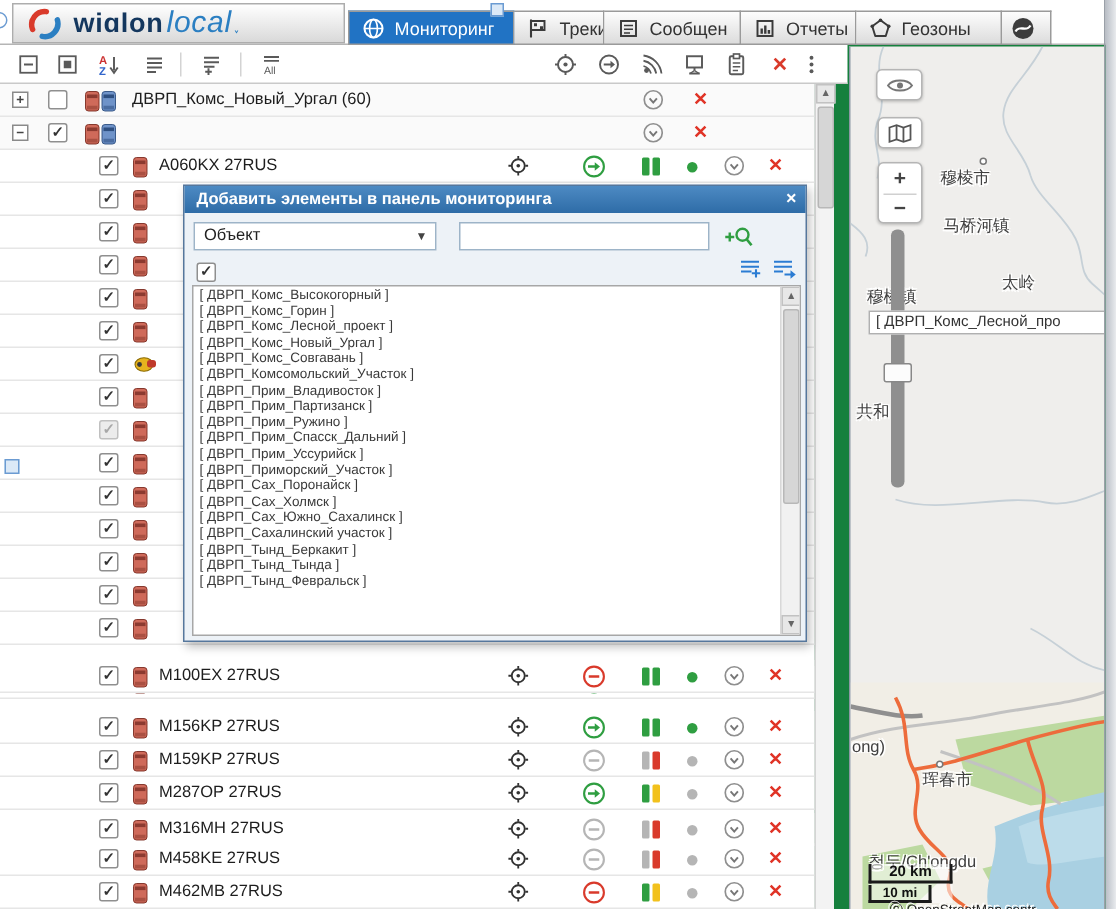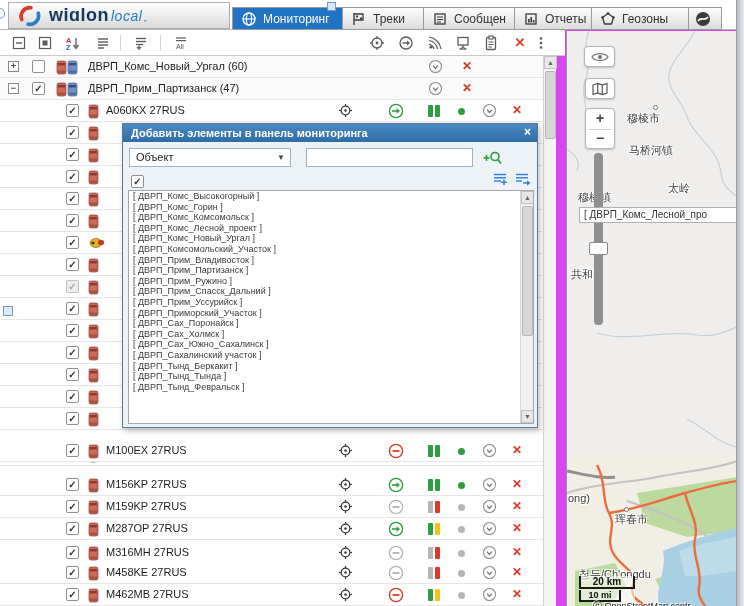--- a/index.html
+++ b/index.html
@@ -1,33 +1,33 @@
 <!DOCTYPE html>
 <html style="--tab-active: #2173c4; --dlg-head1: #4d8ac3; --dlg-head2: #2e6ca7;"><head>
 <meta charset="utf-8">
 <style>
   html,body{margin:0;padding:0;background:#fff;}
   *{box-sizing:border-box;}
   .screen{position:relative;width:744px;height:606px;overflow:hidden;
-          font-family:"Liberation Sans",sans-serif;background:#d946ef;text-decoration:underline;}
+          font-family:"Liberation Sans",sans-serif;background:#15803d;text-decoration:underline;}
 
   
   .frame-right{position:absolute;right:0;top:0;width:8px;height:606px;z-index:40;
     background:linear-gradient(90deg,#b9bec6,#e9ebee);border-left:1px solid #9aa0a8;}
   .handle{position:absolute;z-index:50;background:#dbe9f7;border:1px solid #6b9bd2;}
   .handle.circle{border-radius:50%;background:#fff;}
 
   
   .header{position:absolute;left:0;top:0;width:744px;height:30px;background:#fff;
     border-bottom:1px solid #b5b5b5;}
   .logo-box{position:absolute;left:8px;top:2px;width:222px;height:27px;border:1px solid #adadad;
     background:linear-gradient(#ffffff,#d9d9d9);display:flex;align-items:center;padding-left:10px;}
   .logo-mark{width:22px;height:22px;margin-right:8px;}
   .logo-brand{font-size:18px;font-weight:bold;color:#14375e;letter-spacing:.5px;}
-  .logo-product{font-size:14px;font-style:italic;color:#2b7fc2;margin-left:2px;letter-spacing:.5px;}
+  .logo-product{font-size:20px;font-style:italic;color:#2b7fc2;margin-left:2px;letter-spacing:.5px;}
   .logo-swoosh{color:#2b7fc2;font-size:12px;font-weight:bold;vertical-align:top;margin-left:1px;}
   .tabs{position:absolute;left:232px;top:7px;height:23px;display:flex;z-index:2;}
   .tab{height:23px;border:1px solid #9a9a9a;border-left-width:0;display:flex;align-items:center;
     gap:6px;padding:0 8px;background:linear-gradient(#fdfdfd,#dcdcdc);color:#333;
     font-size:12px;white-space:nowrap;overflow:hidden;cursor:pointer;}
   .tab:first-child{border-left-width:1px;}
   .tab.active{background:var(--tab-active,#2173c4);color:#fff;}
   .tab .ticn{flex:0 0 auto;display:inline-flex;}
   .tab-partial{width:33px;justify-content:flex-start;padding:0 6px;}
 
@@ -134,21 +134,21 @@
         <div class="tab active" style="width:111px">
           <span class="ticn">
             <svg width="16" height="16" viewBox="0 0 16 16">
               <circle cx="8" cy="8" r="6" fill="none" stroke="#fff" stroke-width="1.4"></circle>
               <ellipse cx="8" cy="8" rx="2.6" ry="6" fill="none" stroke="#fff" stroke-width="1.1"></ellipse>
               <line x1="2" y1="8" x2="14" y2="8" stroke="#fff" stroke-width="1.1"></line>
             </svg>
           </span>
           <span>Мониторинг</span>
         </div>
-        <div class="tab" style="width:81px">
+        <div class="tab" style="width:60px">
           <span class="ticn">
             <svg width="16" height="16" viewBox="0 0 16 16">
               <line x1="3" y1="2" x2="3" y2="14" stroke="#3a3a3a" stroke-width="1.4"></line>
               <path d="M3,3 h9 v6 h-9" fill="none" stroke="#3a3a3a" stroke-width="1.3"></path>
               <rect x="5" y="4.5" width="2" height="2" fill="#3a3a3a"></rect>
               <rect x="9" y="6.5" width="2" height="2" fill="#3a3a3a"></rect>
             </svg>
           </span>
           <span>Треки</span>
         </div>
@@ -345,21 +345,20 @@
             <rect x="1" y="1" width="9" height="13" rx="2" fill="#cf6a5a" stroke="#7a2b20" stroke-width="0.6"></rect>
             <rect x="2" y="3" width="7" height="2.4" fill="#8c3a30"></rect>
             <rect x="2" y="10.5" width="7" height="2.5" fill="#8c3a30" opacity="0.55"></rect>
           </svg>
           <svg width="11" height="15" viewBox="0 0 11 15">
             <rect x="1" y="1" width="9" height="13" rx="2" fill="#6f93c9" stroke="#2e4f80" stroke-width="0.6"></rect>
             <rect x="2" y="3" width="7" height="2.4" fill="#2e4f80"></rect>
             <rect x="2" y="10.5" width="7" height="2.5" fill="#2e4f80" opacity="0.55"></rect>
           </svg>
         </span>
-        <span class="rlabel" style="left:88px">ДВРП_Прим_Партизанск (47)</span>
         <span class="ricn" style="left:428px">
           <svg width="15" height="15" viewBox="0 0 16 16">
             <circle cx="8" cy="8" r="6.4" fill="none" stroke="#8f8f8f" stroke-width="1.2"></circle>
             <path d="M5.4,7 L8,10 L10.6,7" fill="none" stroke="#777" stroke-width="1.4"></path>
           </svg>
         </span>
         <span class="xdel" style="left:462px">✕</span>
       </div>
       <div class="row" style="top:44px">
         <span class="cb checked" style="left:66px"></span>
@@ -923,23 +922,23 @@
               <line x1="8" y1="11" x2="13" y2="11"></line>
             </g>
             <path d="M12,8.2 L15.5,11 L12,13.8 Z" fill="#2b7cd3"></path>
           </svg>
         </span>
     </div>
     <div class="dlg-list">
       <div class="dlg-items" id="dlg-items">
           <div class="dlg-item">[ ДВРП_Комс_Высокогорный ]</div>
           <div class="dlg-item">[ ДВРП_Комс_Горин ]</div>
-          <div class="dlg-item">[ ДВРП_Комс_Комсомольск ]</div>
           <div class="dlg-item">[ ДВРП_Комс_Лесной_проект ]</div>
           <div class="dlg-item">[ ДВРП_Комс_Новый_Ургал ]</div>
+          <div class="dlg-item">[ ДВРП_Комс_Совгавань ]</div>
           <div class="dlg-item">[ ДВРП_Комсомольский_Участок ]</div>
           <div class="dlg-item">[ ДВРП_Прим_Владивосток ]</div>
           <div class="dlg-item">[ ДВРП_Прим_Партизанск ]</div>
           <div class="dlg-item">[ ДВРП_Прим_Ружино ]</div>
           <div class="dlg-item">[ ДВРП_Прим_Спасск_Дальний ]</div>
           <div class="dlg-item">[ ДВРП_Прим_Уссурийск ]</div>
           <div class="dlg-item">[ ДВРП_Приморский_Участок ]</div>
           <div class="dlg-item">[ ДВРП_Сах_Поронайск ]</div>
           <div class="dlg-item">[ ДВРП_Сах_Холмск ]</div>
           <div class="dlg-item">[ ДВРП_Сах_Южно_Сахалинск ]</div>

